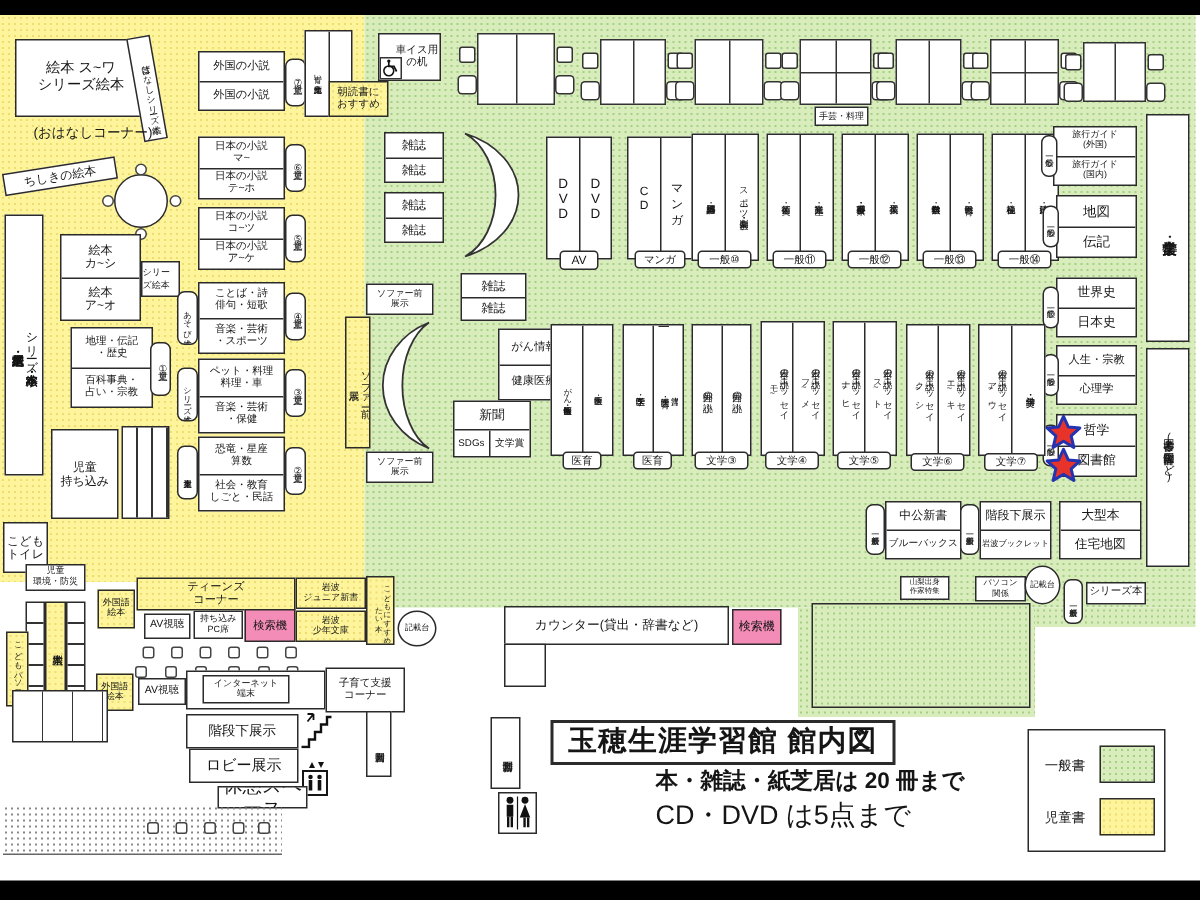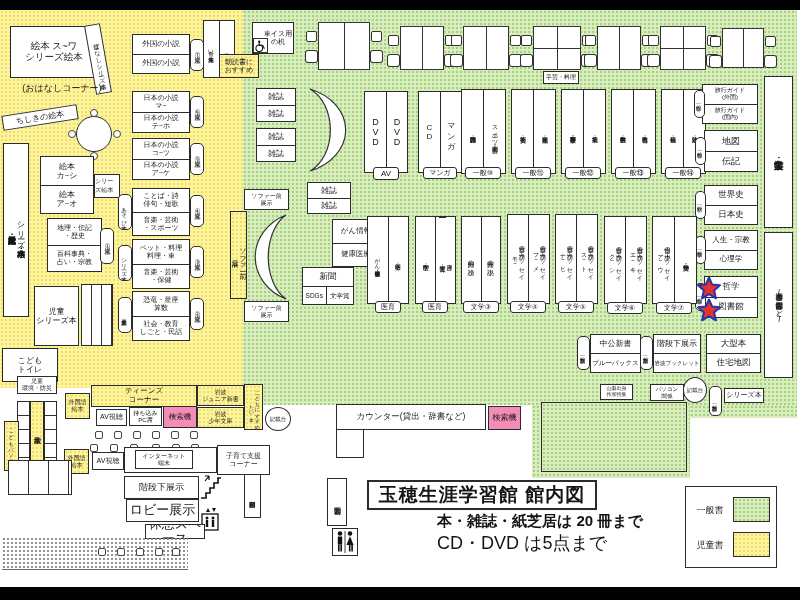--- a/index.html
+++ b/index.html
@@ -76,23 +76,23 @@
 
 <div class="bx stack" style="left:47px;top:218px;width:55px;height:54px;font-size:7px;">
   <div class="cell">地理・伝記
 ・歴史</div>
   <div class="cell">百科事典・
 占い・宗教</div>
 </div>
 <div class="tag" style="left:100px;top:228px;width:14px;height:36px;">児童①</div>
 
 <div class="bx" style="left:34px;top:286px;width:45px;height:60px;font-size:8px;">児童
-シリーズ本</div>
+持ち込み</div>
 <div class="bx lines-v" style="left:81px;top:284px;width:32px;height:62px;"></div>
-<div class="bx" style="left:2px;top:348px;width:56px;height:34px;font-size:8px;">こども
+<div class="bx" style="left:2px;top:348px;width:30px;height:34px;font-size:8px;">こども
 トイレ</div>
 <div class="bx" style="left:17px;top:376px;width:40px;height:18px;font-size:6px;">児童
 環境・防災</div>
 
 <div class="bx stack" style="left:132px;top:34px;width:58px;height:40px;font-size:7.5px;">
   <div class="cell">外国の小説</div>
   <div class="cell">外国の小説</div>
 </div>
 <div class="tag" style="left:190px;top:39px;width:14px;height:32px;">児童⑦</div>
 
@@ -423,21 +423,21 @@
 <div class="bx yf vt" style="left:4px;top:421px;width:15px;height:50px;font-size:5.5px;">こどもパソコン</div>
 <div class="bx couch" style="left:8px;top:460px;width:64px;height:35px;"></div>
 
 <div class="bx" style="left:124px;top:476px;width:75px;height:23px;font-size:9px;">階段下展示</div>
 <div class="abs" style="left:200px;top:473px;width:22px;height:26px;">
   <svg width="100%" height="100%" viewBox="0 0 22 26">
       <path d="M1,25 H6 V20 H10 V15 H14 V10 H18 V5 H21" fill="none" stroke="#111" stroke-width="1.6"></path>
       <path d="M5,8 L9,3 M9,3 L9,7 M9,3 L5,3" fill="none" stroke="#111" stroke-width="1.2"></path>
     </svg>
 </div>
-<div class="bx" style="left:126px;top:499px;width:73px;height:23px;font-size:13px;">ロビー展示</div>
+<div class="bx" style="left:126px;top:499px;width:73px;height:23px;font-size:10px;">ロビー展示</div>
 <div class="abs" style="left:201px;top:507px;width:18px;height:24px;">
   <svg width="100%" height="100%" viewBox="0 0 18 24">
       <rect x="1" y="7" width="16" height="16" fill="#fff" stroke="#111" stroke-width="1.3"></rect>
       <path d="M5,5 L7,1 L9,5 Z" fill="#111"></path>
       <path d="M11,1 L13,5 L15,1 Z" fill="#111"></path>
       <circle cx="6" cy="11" r="1.5" fill="#111"></circle>
       <rect x="4.8" y="13" width="2.4" height="7" fill="#111"></rect>
       <circle cx="12" cy="11" r="1.5" fill="#111"></circle>
       <rect x="10.8" y="13" width="2.4" height="7" fill="#111"></rect>
     </svg>

